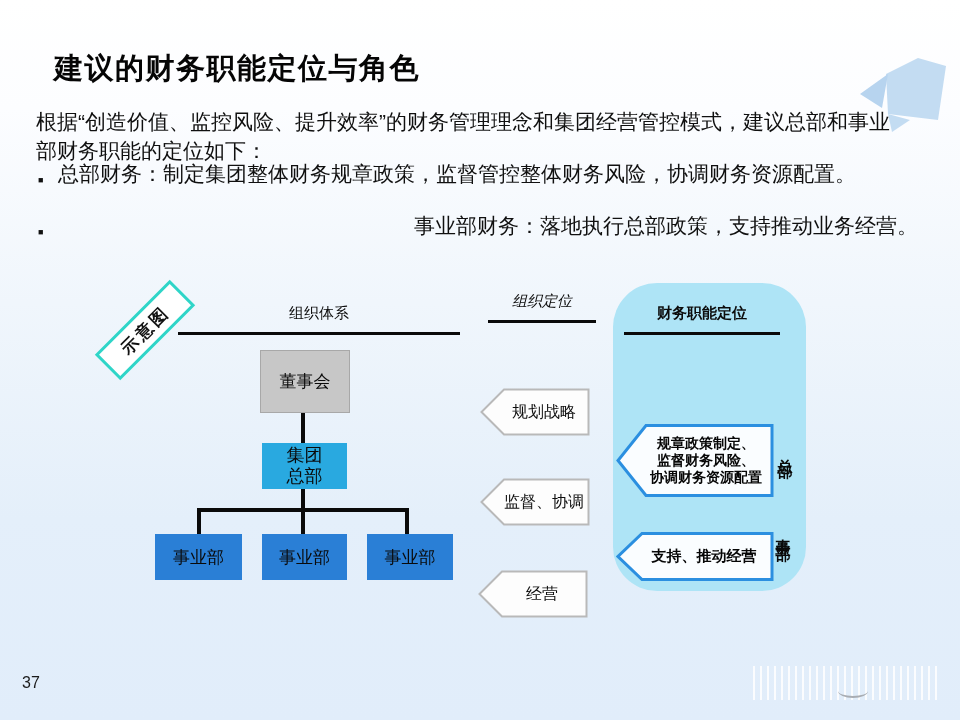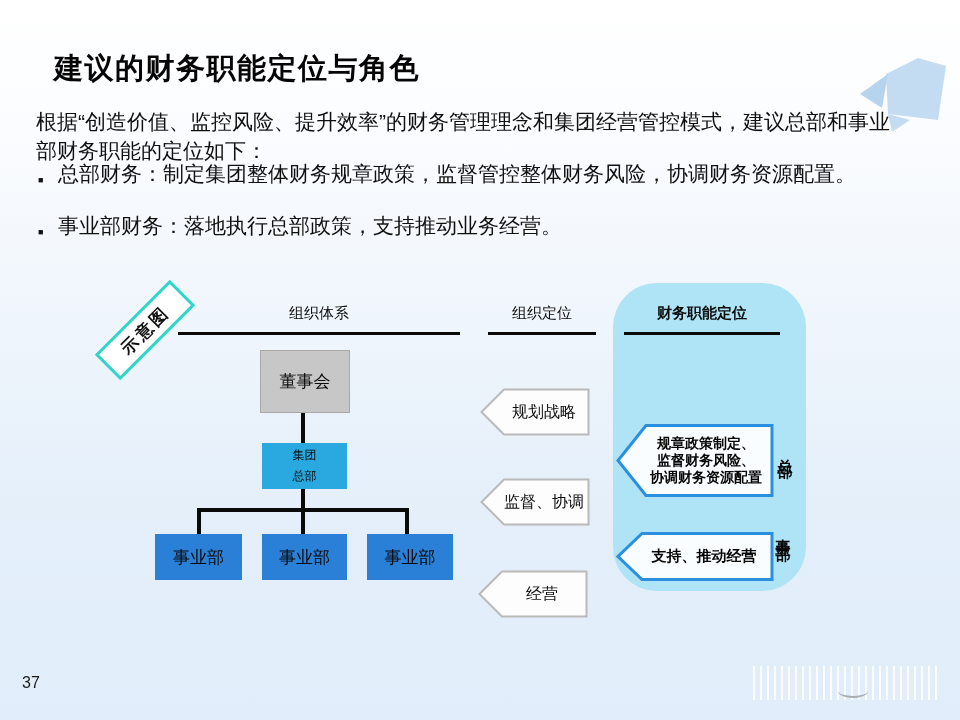--- a/index.html
+++ b/index.html
@@ -9,41 +9,41 @@
     background:linear-gradient(180deg,#ffffff 0%,#fcfdff 15%,#f0f6fc 42%,#e4effa 72%,#e1edfa 100%);
     color:#0d0d0d;
   }
   
   .deco{position:absolute;left:852px;top:56px;width:96px;height:78px;}
   
   .title{position:absolute;left:54px;top:30px;font-size:29px;font-weight:bold;letter-spacing:1.5px;color:#050505;}
   .intro{position:absolute;left:36px;top:86px;width:872px;font-size:21px;line-height:29px;color:#101010;}
   .bullets{position:absolute;left:38px;top:160px;width:880px;margin:0;padding:0;list-style:none;}
   .bullets li{position:relative;padding-left:20px;font-size:21px;line-height:27px;color:#101010;}
-  .bullets li + li{margin-top:25px;}
+  .bullets li + li{margin-top:25px;text-align:right;}
   .bullets li::before{content:"■";position:absolute;left:0;top:7px;font-size:9px;color:#111;}
   
   .stamp{
     position:absolute;left:92px;top:312px;width:100px;height:30px;
     background:#ffffff;border:3px solid #2fd5c8;transform:rotate(-45deg);
     display:flex;align-items:center;justify-content:center;
     font-size:17px;font-weight:bold;letter-spacing:3px;color:#111;
   }
   
   .col-h{position:absolute;text-align:center;font-size:15px;color:#0c0c0c;padding-bottom:9px;border-bottom:3px solid #0a0a0a;}
   .col-h.org-system{left:178px;top:304px;width:282px;}
-  .col-h.org-position{left:488px;top:304px;width:108px;}
+  .col-h.org-position{left:488px;top:292px;width:108px;font-style:italic;}
   .col-h.finance{left:624px;top:304px;width:156px;font-weight:bold;}
   
   .panel{position:absolute;left:613px;top:283px;width:193px;height:308px;background:#aee4f6;border-radius:44px;}
   
   .box{position:absolute;display:flex;flex-direction:column;align-items:center;justify-content:center;
        text-align:center;font-size:17px;color:#0a0a0a;box-sizing:border-box;}
   .box.board{left:260px;top:350px;width:90px;height:63px;background:#c7c7c7;border:1px solid #a8a8a8;}
-  .box.hq{left:262px;top:443px;width:85px;height:46px;background:#29a9e0;font-size:12px;line-height:21px;}
+  .box.hq{left:262px;top:443px;width:85px;height:46px;background:#29a9e0;font-size:18px;line-height:21px;}
   .box.unit{top:534px;height:46px;background:#2a7fd6;}
   .box.unit.u1{left:155px;width:87px;}
   .box.unit.u2{left:262px;width:85px;}
   .box.unit.u3{left:367px;width:86px;}
   
   .conn{position:absolute;background:#0a0a0a;}
   .c-v1{left:301px;top:396px;width:4px;height:47px;}
   .c-v2{left:301px;top:489px;width:4px;height:21px;}
   .c-bar{left:197px;top:508px;width:212px;height:4px;}
   .c-d1{left:197px;top:512px;width:4px;height:22px;}

